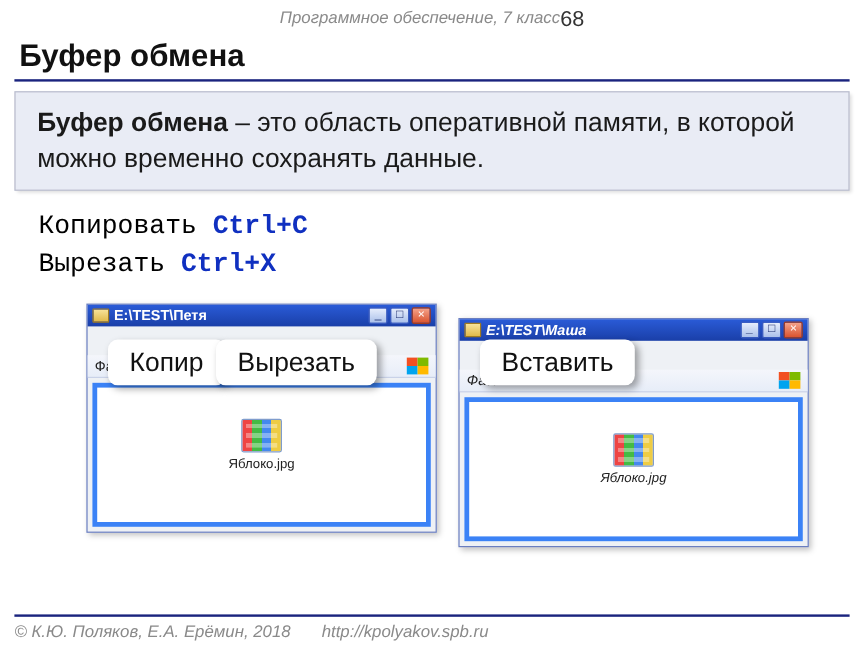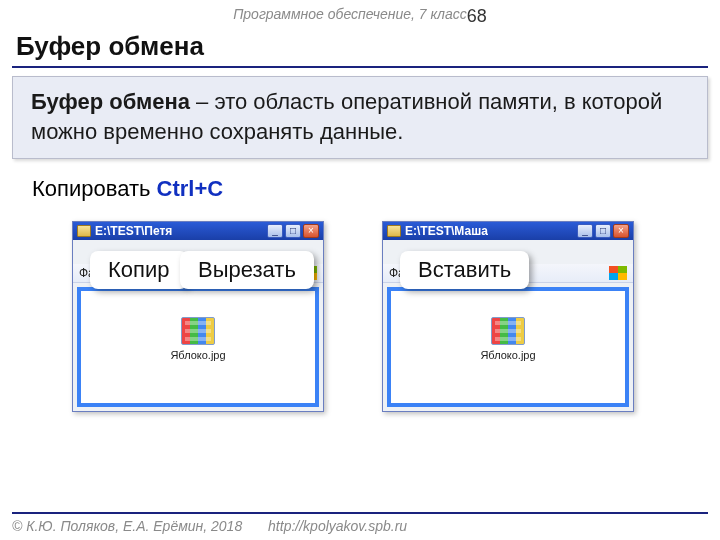--- a/index.html
+++ b/index.html
@@ -39,38 +39,39 @@
     padding: 10px 18px 12px 18px;
     font-size: 22px;
     line-height: 1.35;
     color: #1a1a1a;
   }
   .definition-box .term { font-weight: bold; }
   .shortcuts {
     font-size: 22px;
     padding: 4px 0 10px 32px;
     line-height: 1.45;
+    font-family: Liberation Mono, monospace;
   }
   .shortcuts .kbd { color: #1030c0; font-weight: bold; }
   .windows-area {
     position: relative;
     height: 210px;
     margin-top: 6px;
   }
   .explorer {
     position: absolute;
-    width: 252px;
+    width: 292px;
     border: 1px solid #6a7ec0;
     background: #eef1f5;
     box-shadow: 2px 2px 5px rgba(0,0,0,0.25);
     font-size: 12px;
     font-family: Tahoma, Arial, sans-serif;
   }
   .explorer.left  { left: 72px;  top: 0; }
-  .explorer.right { left: 382px; top: 0; }
+  .explorer.right { left: 382px; top: 12px; font-style: italic; }
   .titlebar {
     background: linear-gradient(#2a5bd7, #1a3fa8);
     color: #fff;
     display: flex;
     align-items: center;
     padding: 2px 4px;
     gap: 4px;
   }
   .titlebar .folder-ico {
     width: 14px; height: 12px;
@@ -185,20 +186,23 @@
 <hr class="title-rule">
 
 <div class="definition-box">
   <span class="term">Буфер обмена</span><span> – это область оперативной памяти, в которой можно временно сохранять данные.</span>
 </div>
 
 <div class="shortcuts">
   <div>
     <span>Копировать </span><span class="kbd">Ctrl+C</span>
   </div>
+  <div>
+    <span>Вырезать </span><span class="kbd">Ctrl+X</span>
+  </div>
 </div>
 
 <div class="windows-area">
 
   <div class="explorer left">
     <div class="titlebar">
       <span class="folder-ico"></span>
       <span class="title-text">E:\TEST\Петя</span>
       <span class="wbtns">
         <span class="wbtn">_</span>

